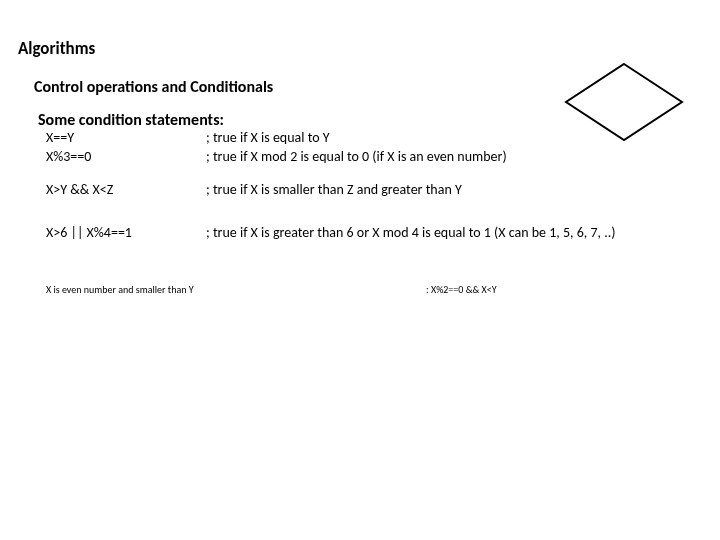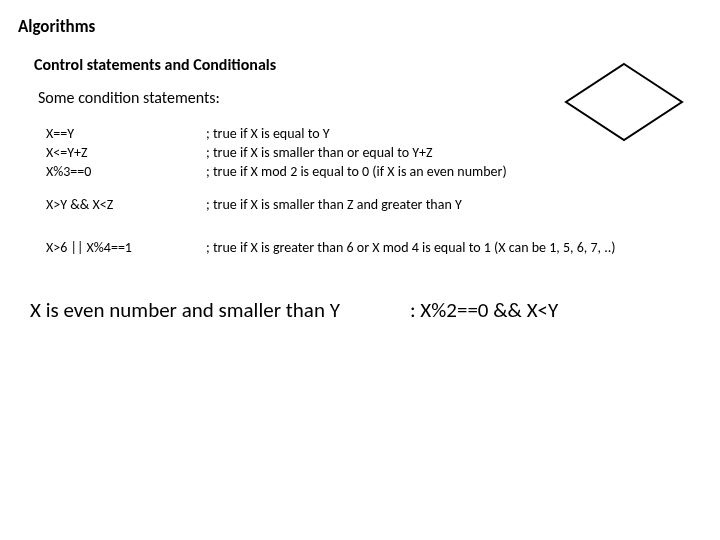--- a/index.html
+++ b/index.html
@@ -1,56 +1,52 @@
 <!DOCTYPE html>
 <html><head>
 <meta charset="utf-8">
 <style>
   * { margin: 0; padding: 0; box-sizing: border-box; }
   html, body { width: 720px; height: 540px; background: #fff; font-family: "Calibri", "Arial", sans-serif; color: #000; }
-  .slide { position: relative; width: 720px; height: 472px; padding: 16px 24px 20px 24px; }
+  .slide { position: relative; width: 720px; height: 472px; padding: 38px 24px 20px 24px; }
   .title { font-weight: 700; font-size: 17px; margin-bottom: 18px; margin-left: -6px; }
   .subtitle { font-weight: 700; font-size: 16px; margin-bottom: 14px; margin-left: 10px; }
-  .subsub { font-weight: 400; font-size: 16px; margin-bottom: 18px; margin-left: 14px; }
+  .subsub { font-weight: 700; font-size: 16px; margin-left: 14px; }
   .table { display: table; margin-left: 22px; font-size: 14px; line-height: 1.35; }
   .row { display: table-row; }
   .cell-l { display: table-cell; width: 160px; white-space: nowrap; vertical-align: top; }
   .cell-r { display: table-cell; vertical-align: top; }
   .block2 { margin-top: 14px; }
   .block3 { margin-top: 24px; }
-  .qa { margin-left: 6px; margin-top: 40px; display: table; font-size: 21px; }
+  .qa { margin-left: 22px; margin-top: 40px; display: table; font-size: 10px; }
   .qa .row { display: table-row; }
   .qa .qcell { display: table-cell; width: 380px; padding-bottom: 22px; vertical-align: top; }
   .qa .acell { display: table-cell; vertical-align: top; padding-bottom: 22px; text-align: center; }
   .diamond-wrap { position: absolute; top: 62px; right: 36px; width: 120px; height: 80px; }
   .diamond { width: 120px; height: 80px; }
 </style>
 </head>
 <body>
 
 <div class="slide">
 
   <div class="title">Algorithms</div>
-  <div class="subtitle">Control statements and Conditionals</div>
+  <div class="subtitle">Control operations and Conditionals</div>
   <div class="subsub">Some condition statements:</div>
 
   <div class="diamond-wrap">
     <svg class="diamond" viewBox="0 0 120 80">
       <polygon points="60,2 118,40 60,78 2,40" fill="#ffffff" stroke="#000000" stroke-width="2"></polygon>
     </svg>
   </div>
 
   <div class="table">
     <div class="row">
       <div class="cell-l">X==Y</div>
       <div class="cell-r">; true if X is equal to Y</div>
-    </div>
-    <div class="row">
-      <div class="cell-l">X&lt;=Y+Z</div>
-      <div class="cell-r">; true if X is smaller than or equal to  Y+Z</div>
     </div>
     <div class="row">
       <div class="cell-l">X%3==0</div>
       <div class="cell-r">; true if X mod 2 is equal to 0 (if X is an even number)</div>
     </div>
   </div>
 
   <div class="table block2">
     <div class="row">
       <div class="cell-l">X&gt;Y &amp;&amp; X&lt;Z</div>

